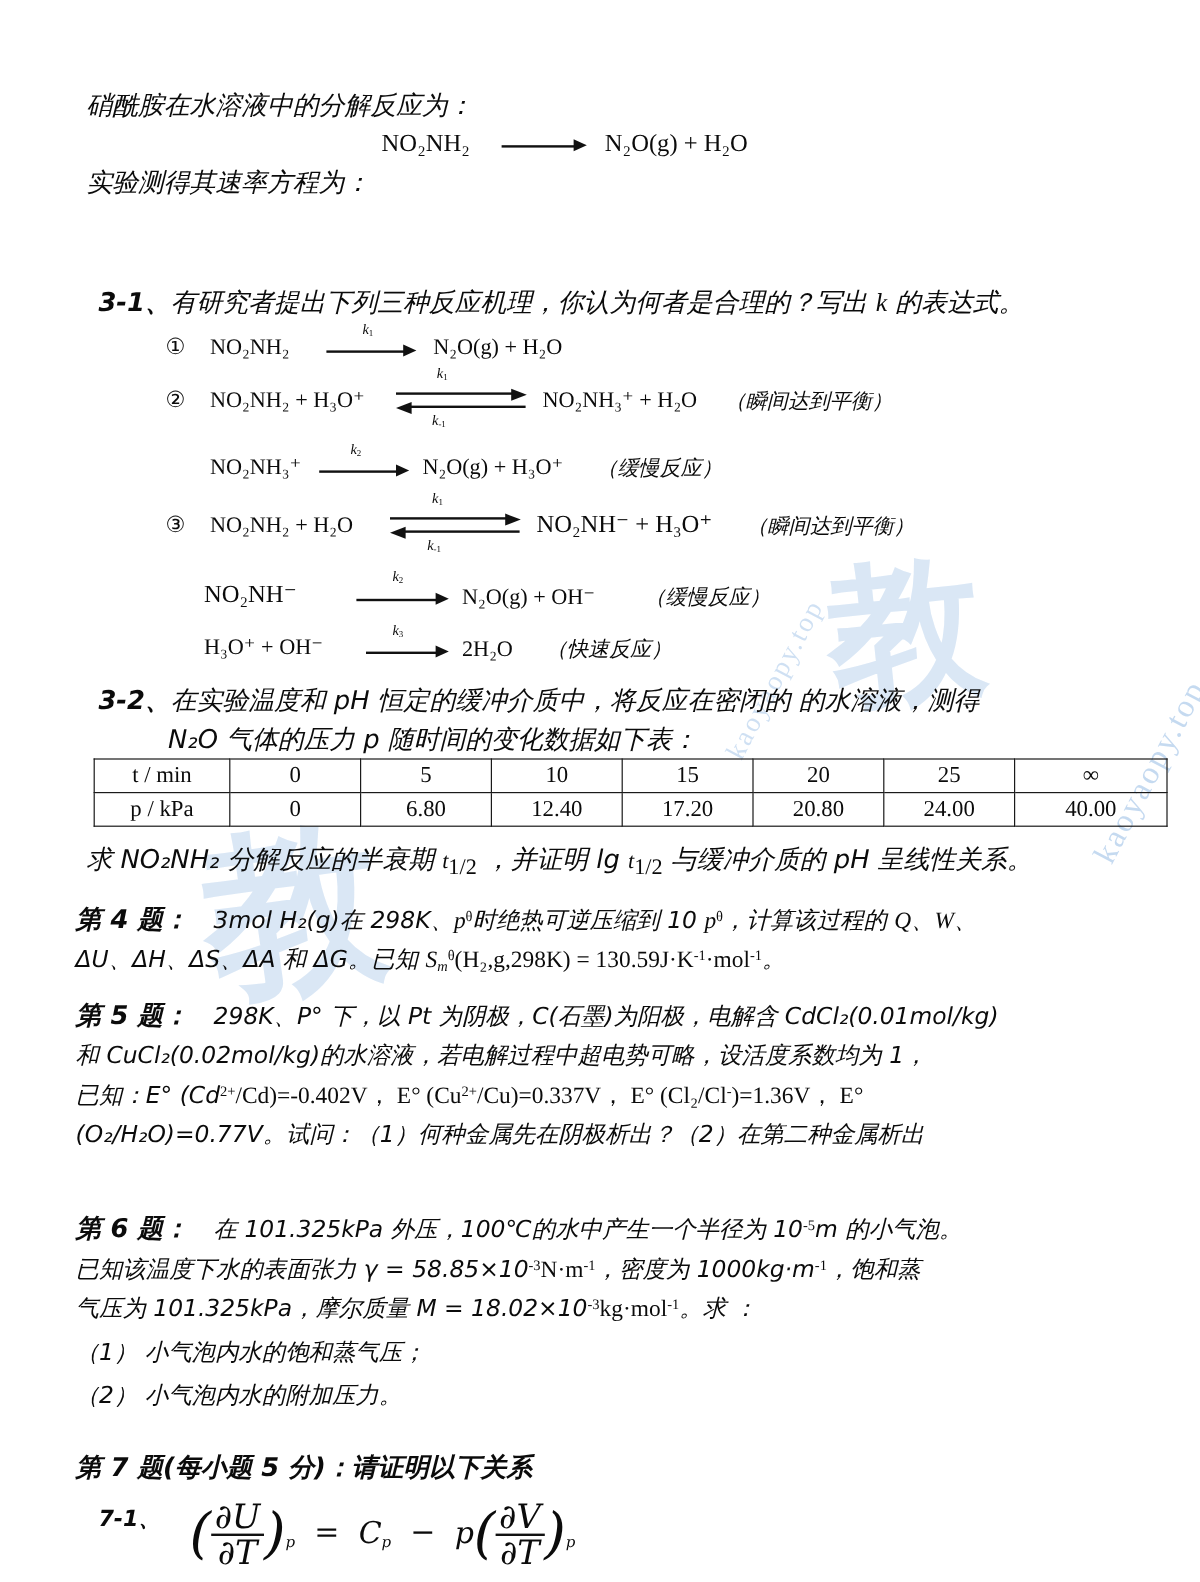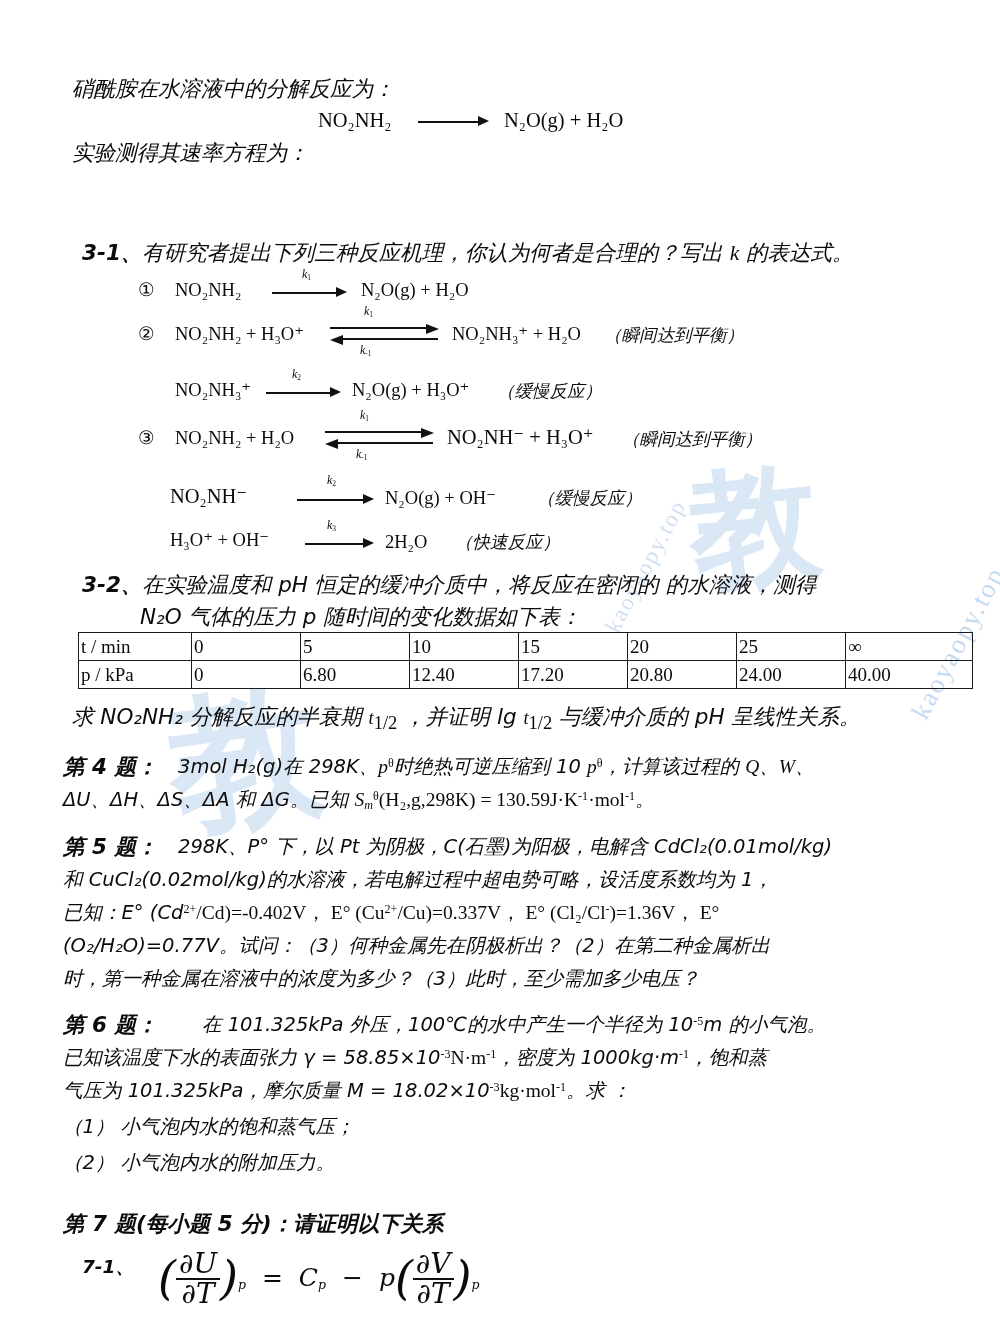--- a/index.html
+++ b/index.html
@@ -58,20 +58,21 @@
     border-top:5px solid transparent;border-bottom:5px solid transparent;
     border-left:13px solid #111;}
   .eq .hbl{position:absolute;top:8px;width:0;height:0;
     border-top:5px solid transparent;border-bottom:5px solid transparent;
     border-right:13px solid #111;}
 
   
   .tbl{position:absolute;border-collapse:collapse;}
   .tbl td{
     border:1.4px solid #1a1a1a;
+    text-align:center;
     font-family:"Liberation Serif",serif;
     font-size:19px;
     height:27px;
     padding:0 2px;
   }
   .tbl td.lbl{width:108px;}
   .tbl td.cel{width:104px;}
   .tbl td.cel.last{width:122px;}
 
   
@@ -233,25 +234,24 @@
   <div class="t s20" style="left:63px;top:790px;">
     <span class="cn">ΔU、ΔH、ΔS、ΔA 和 ΔG。已知 </span><span class="sr it">S</span><sub class="sr it">m</sub><sup class="sr">θ</sup><span class="sr">(H₂,g,298K) = 130.59J·K</span><sup class="sr">-1</sup><span class="sr">·mol</span><sup class="sr">-1</sup><span class="cn">。</span>
   </div>
 
   <div class="t cn b s22" style="left:63px;top:836px;">第 5 题：</div>
   <div class="t cn s20" style="left:178px;top:837px;">298K、P° 下，以 Pt 为阴极，C(石墨)为阳极，电解含 CdCl₂(0.01mol/kg)</div>
   <div class="t cn s20" style="left:63px;top:870px;">和 CuCl₂(0.02mol/kg)的水溶液，若电解过程中超电势可略，设活度系数均为 1，</div>
   <div class="t s20" style="left:63px;top:903px;">
     <span class="cn">已知：E° (Cd</span><sup class="sr">2+</sup><span class="sr">/Cd)=-0.402V， E° (Cu</span><sup class="sr">2+</sup><span class="sr">/Cu)=0.337V， E° (Cl₂/Cl</span><sup class="sr">-</sup><span class="sr">)=1.36V， E°</span>
   </div>
-  <div class="t cn s20" style="left:63px;top:936px;">(O₂/H₂O)=0.77V。试问：（3）何种金属先在阴极析出？（2）在第二种金属析出</div>
-  <div class="t cn s20" style="left:63px;top:969px;">时，第一种金属在溶液中的浓度为多少？（3）此时，至少需加多少电压？</div>
+  <div class="t cn s20" style="left:63px;top:936px;">(O₂/H₂O)=0.77V。试问：（1）何种金属先在阴极析出？（2）在第二种金属析出</div>
 
   <div class="t cn b s22" style="left:63px;top:1014px;">第 6 题：</div>
-  <div class="t s20" style="left:178px;top:1015px;margin-left:24px;">
+  <div class="t s20" style="left:178px;top:1015px;">
     <span class="cn">在 101.325kPa 外压，100℃的水中产生一个半径为 10</span><sup class="sr">-5</sup><span class="cn">m 的小气泡。</span>
   </div>
   <div class="t s20" style="left:63px;top:1048px;">
     <span class="cn">已知该温度下水的表面张力 γ = 58.85×10</span><sup class="sr">-3</sup><span class="sr">N·m</span><sup class="sr">-1</sup><span class="cn">，密度为 1000kg·m</span><sup class="sr">-1</sup><span class="cn">，饱和蒸</span>
   </div>
   <div class="t s20" style="left:63px;top:1081px;">
     <span class="cn">气压为 101.325kPa，摩尔质量 M = 18.02×10</span><sup class="sr">-3</sup><span class="sr">kg·mol</span><sup class="sr">-1</sup><span class="cn">。求 ：</span>
   </div>
   <div class="t cn s20" style="left:63px;top:1117px;">（1）  小气泡内水的饱和蒸气压；</div>
   <div class="t cn s20" style="left:63px;top:1153px;">（2）  小气泡内水的附加压力。</div>

